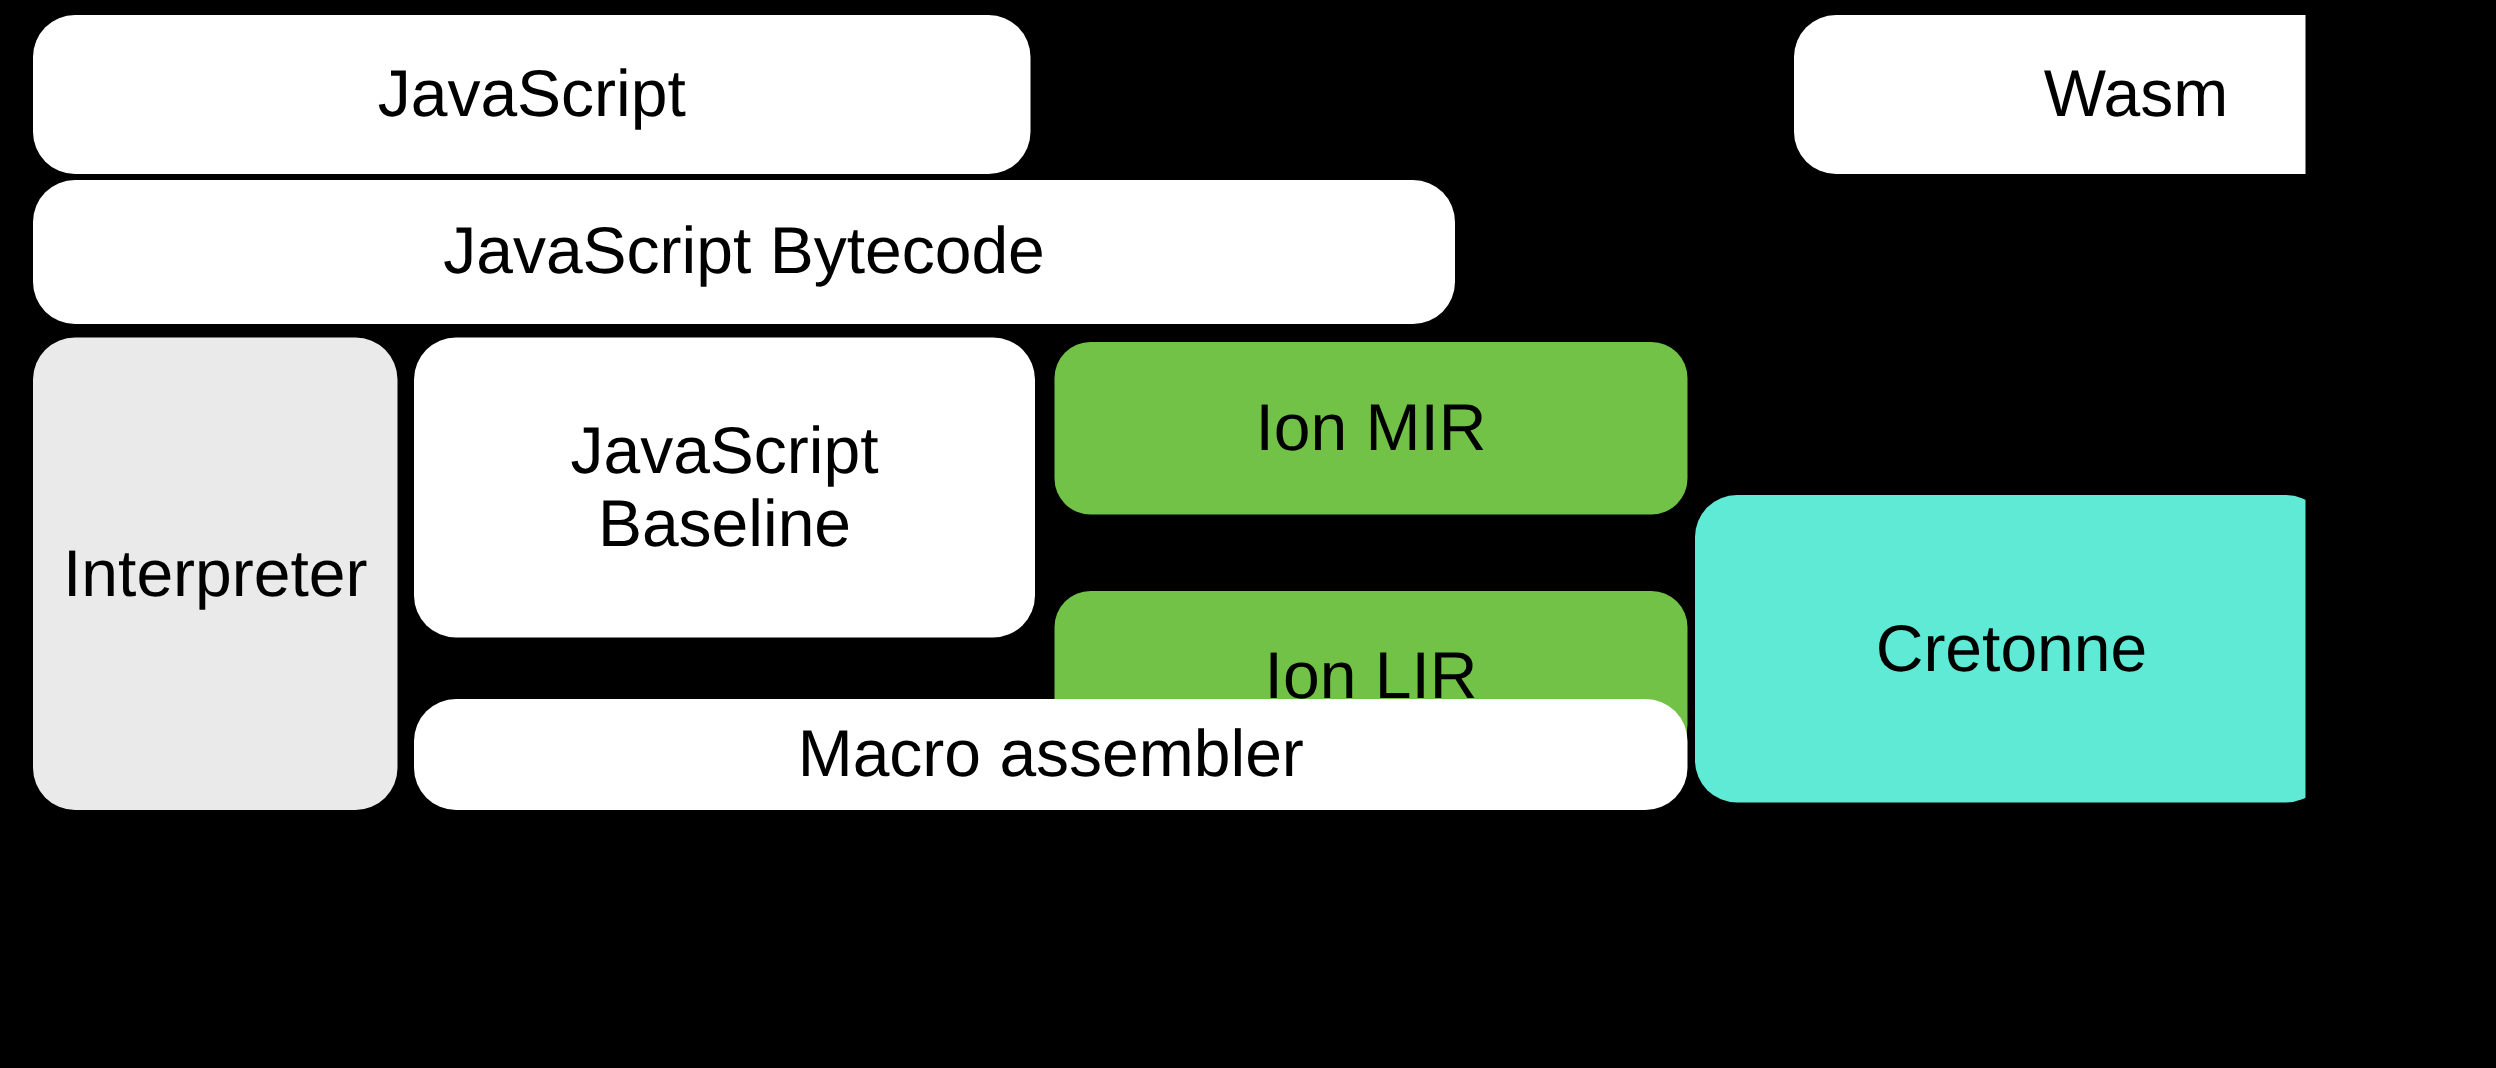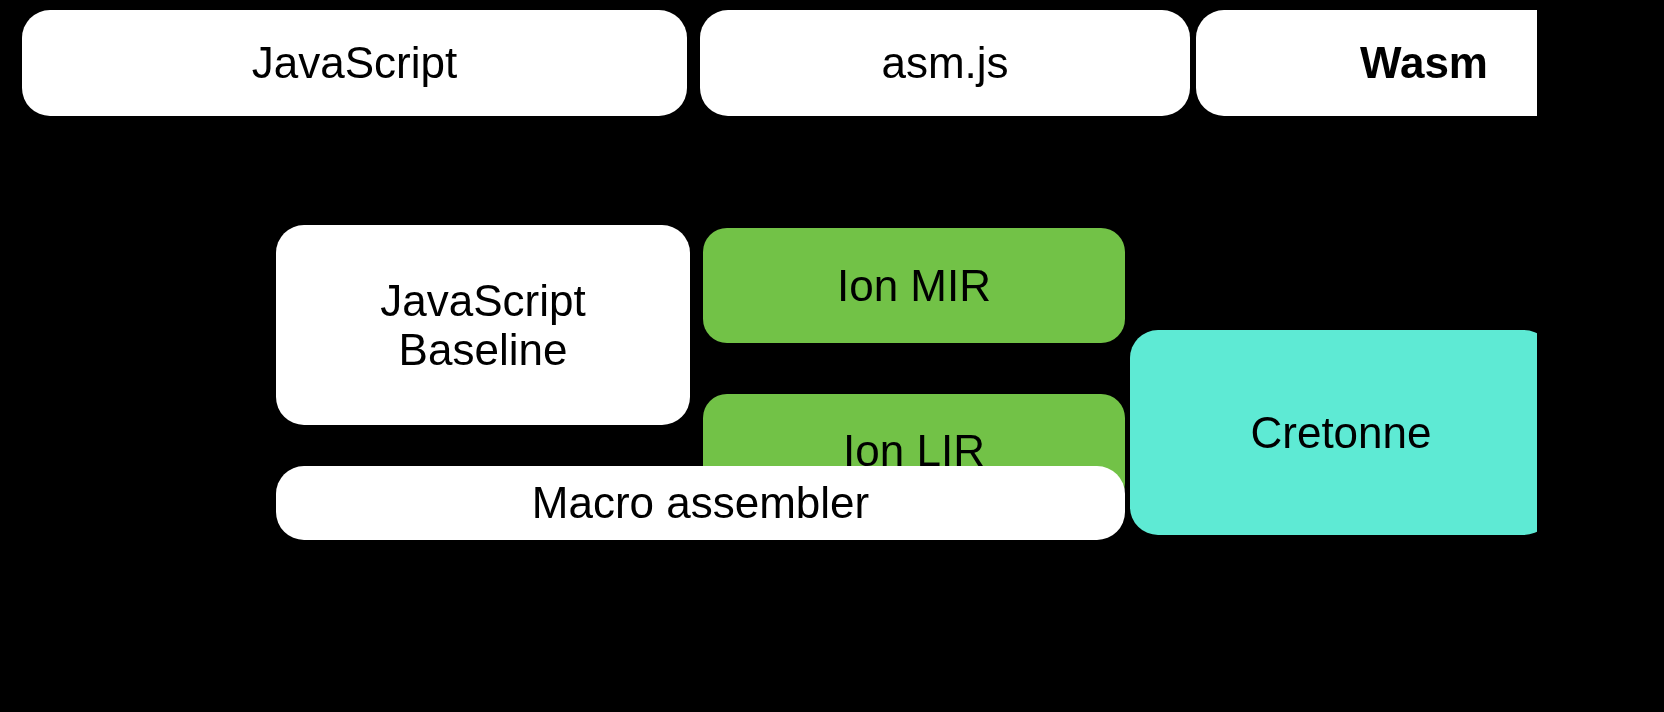--- a/index.html
+++ b/index.html
@@ -36,26 +36,27 @@
   .box.pink   { background: #5eead4; }
   .box.small-radius { border-radius: 24px; }
 </style>
 </head>
 <body>
 
 <div id="canvas">
 
   <div class="box" style="left:22px; top:10px; width:665px; height:106px;">JavaScript</div>
 
-  <div class="box" style="left:700px; top:10px; width:490px; height:106px;">asm.js</div>
 
-  <div class="box" style="left:1196px; top:10px; width:456px; height:106px;font-weight:bold;">Wasm</div>
+  <div class="box" style="left:1196px; top:10px; width:456px; height:106px;">Wasm</div>
+
+  <div class="box" style="left:22px; top:120px; width:948px; height:96px;">JavaScript Bytecode</div>
 
 
-
+  <div class="box gray" style="left:22px; top:225px; width:243px; height:315px;">Interpreter</div>
 
   <div class="box" style="left:276px; top:225px; width:414px; height:200px;">JavaScript
 Baseline</div>
 
   <div class="box green small-radius" style="left:703px; top:228px; width:422px; height:115px;">Ion MIR</div>
 
   <div class="box green small-radius" style="left:703px; top:348px; width:422px; height:113px;margin-top:46px;">Ion LIR</div>
 
   <div class="box pink" style="left:1130px; top:330px; width:422px; height:205px;">Cretonne</div>
 

